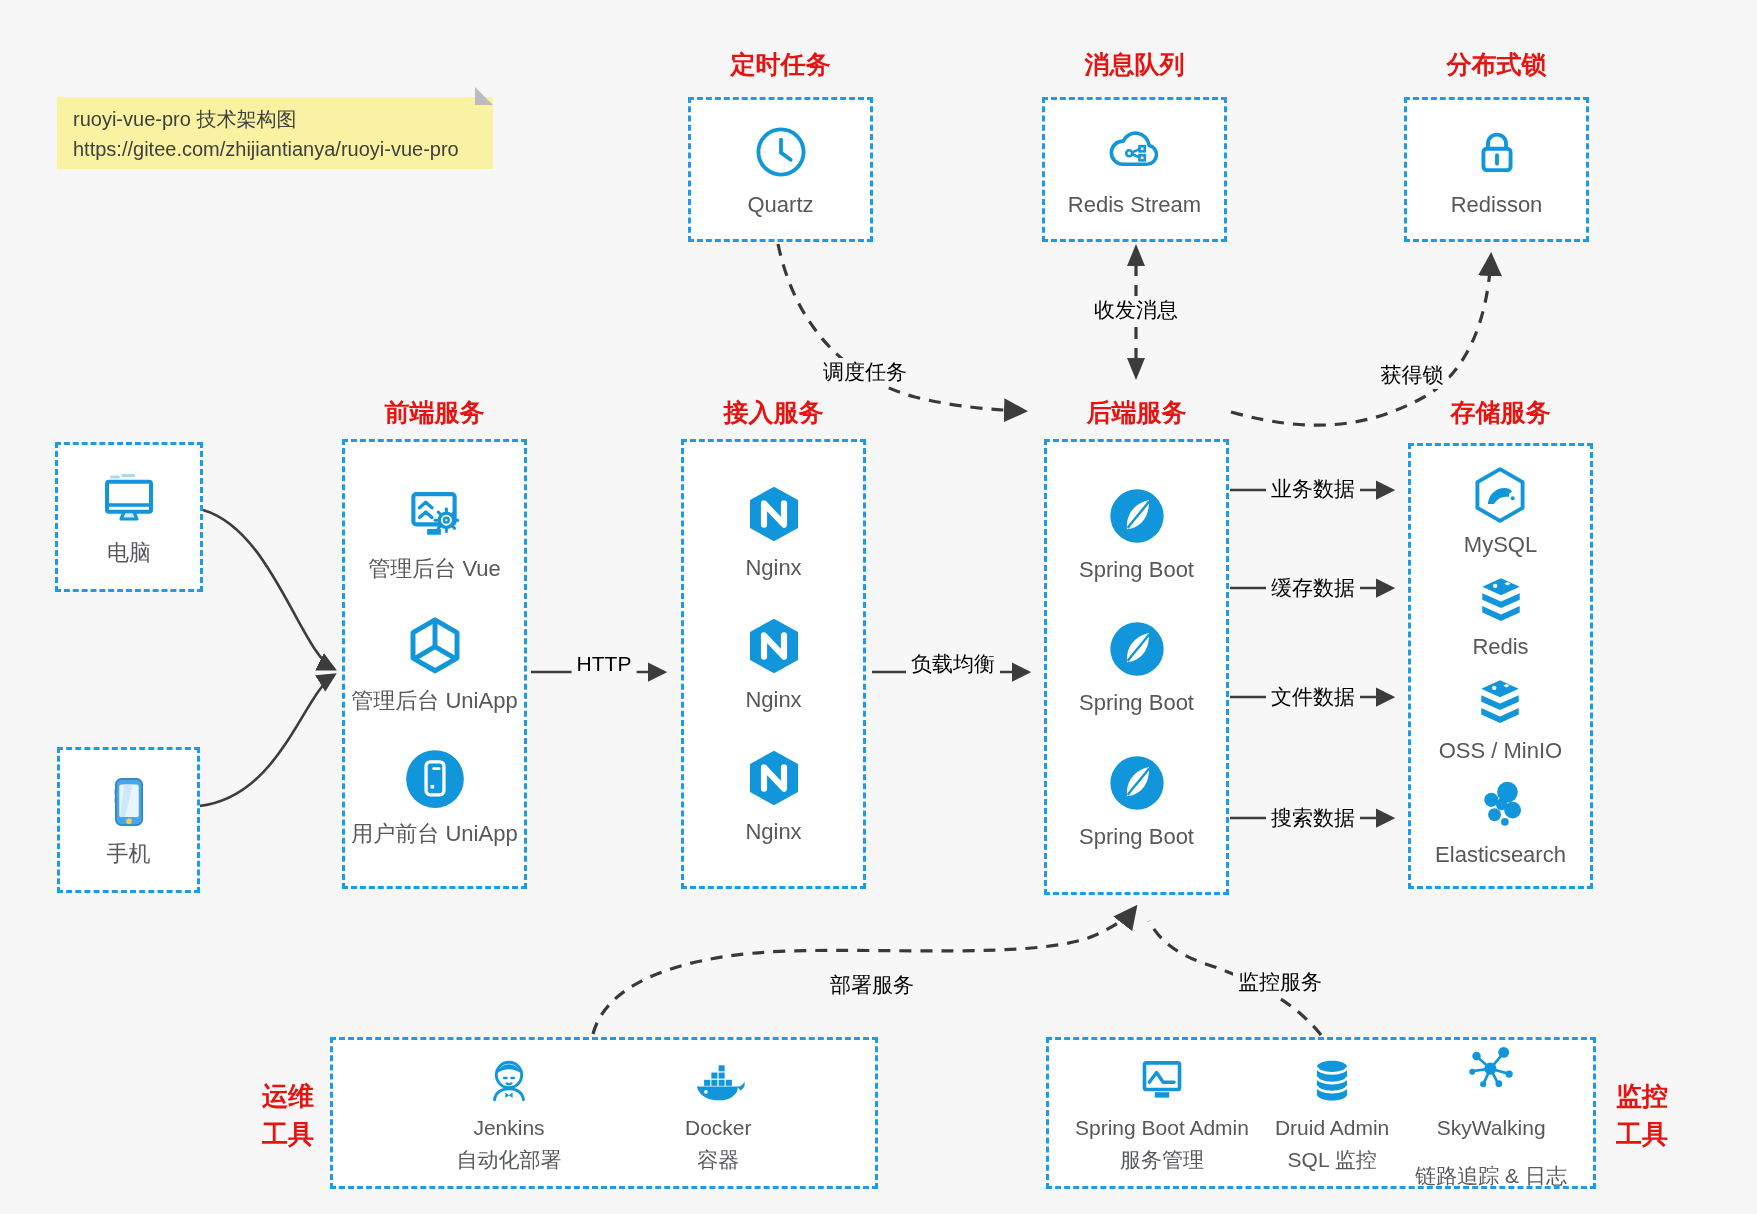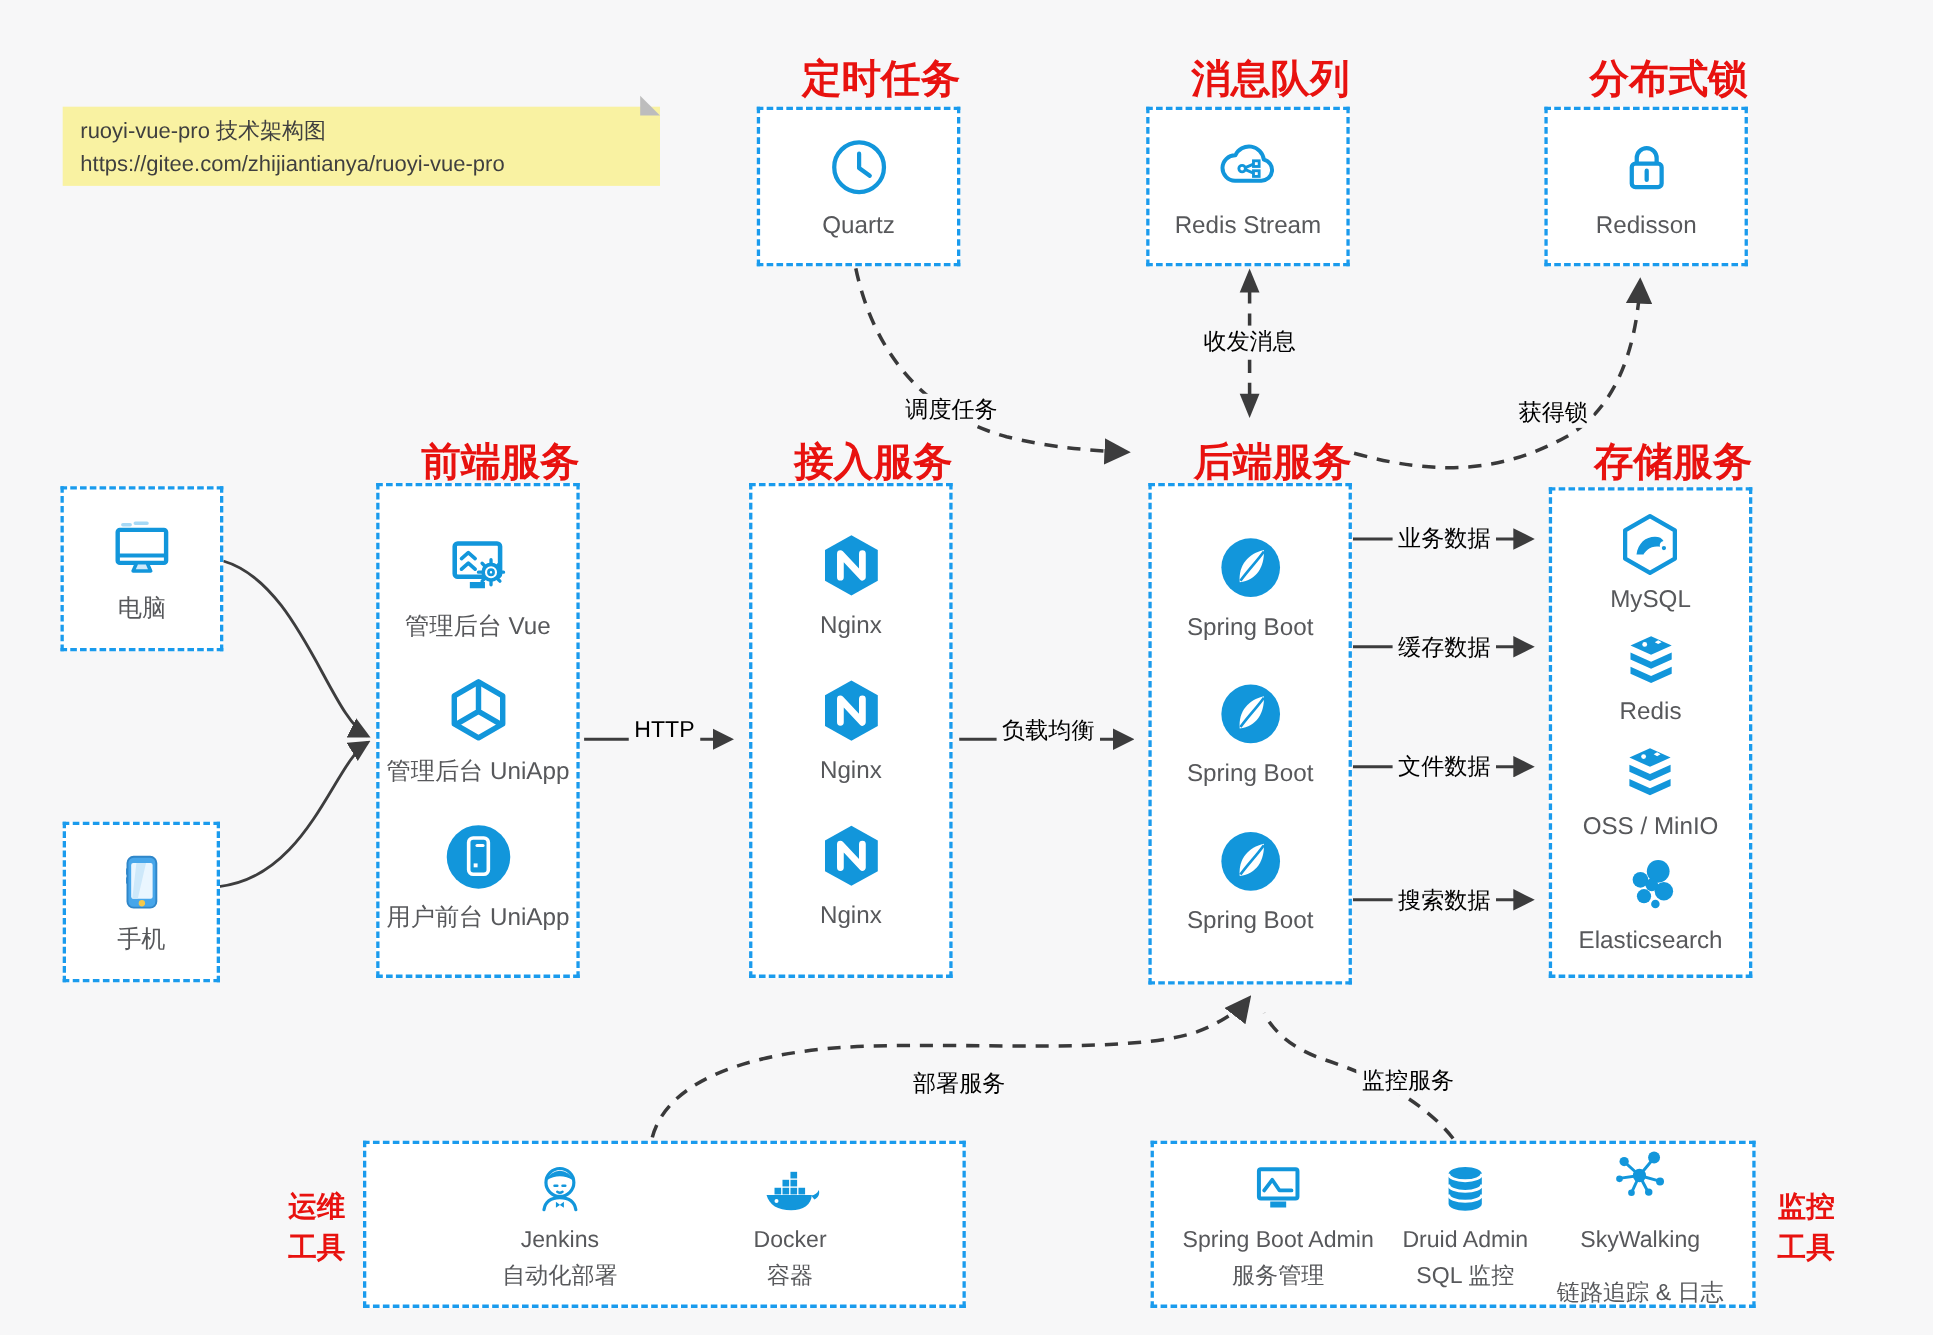--- a/index.html
+++ b/index.html
@@ -2,29 +2,29 @@
 <html><head>
 <meta charset="utf-8">
 <style>
   html,body{margin:0;padding:0;background:#f7f7f8;}
   #canvas{position:relative;width:1757px;height:1214px;overflow:hidden;
           font-family:"Liberation Sans","DejaVu Sans",sans-serif;background:#f7f7f8;}
   .wires{position:absolute;left:0;top:0;z-index:1;}
   .box{position:absolute;border:3px dashed #1a9bed;background:#fff;box-sizing:border-box;z-index:2;}
   .vbox{display:flex;flex-direction:column;align-items:center;justify-content:space-evenly;padding:8px 0;}
   .hbox{display:flex;flex-direction:row;align-items:center;justify-content:space-evenly;}
-  .gtitle{position:absolute;z-index:3;color:#e8120f;font-weight:bold;font-size:36px;text-align:right;white-space:nowrap;}
+  .gtitle{position:absolute;z-index:3;color:#e8120f;font-weight:bold;font-size:25px;text-align:center;white-space:nowrap;}
   .item{display:flex;flex-direction:column;align-items:center;gap:9px;}
   .ilabel{color:#57585b;font-size:22px;white-space:nowrap;line-height:1.2;}
   .isub{color:#57585b;font-size:21px;white-space:nowrap;line-height:1.35;}
   .edge-label{position:absolute;z-index:4;transform:translate(-50%,-50%);background:#f7f7f8;
               color:#000000;font-size:21px;padding:0 5px;white-space:nowrap;}
   .side-label{position:absolute;z-index:3;color:#e8120f;font-weight:bold;font-size:26px;
               line-height:1.45;text-align:center;white-space:nowrap;}
-  .note{position:absolute;left:57px;top:97px;width:543px;height:72px;background:#f9f2a2;z-index:3;
+  .note{position:absolute;left:57px;top:97px;width:436px;height:72px;background:#f9f2a2;z-index:3;
         color:#3f3f3f;font-size:20px;line-height:30px;padding:7px 0 0 16px;box-sizing:border-box;}
   .note-fold{position:absolute;right:0;top:-10px;width:0;height:0;
              border-bottom:18px solid #bdbdbd;border-right:18px solid transparent;}
   .icon{display:block;}
 </style>
 </head>
 <body>
 
 <div id="canvas">
 

